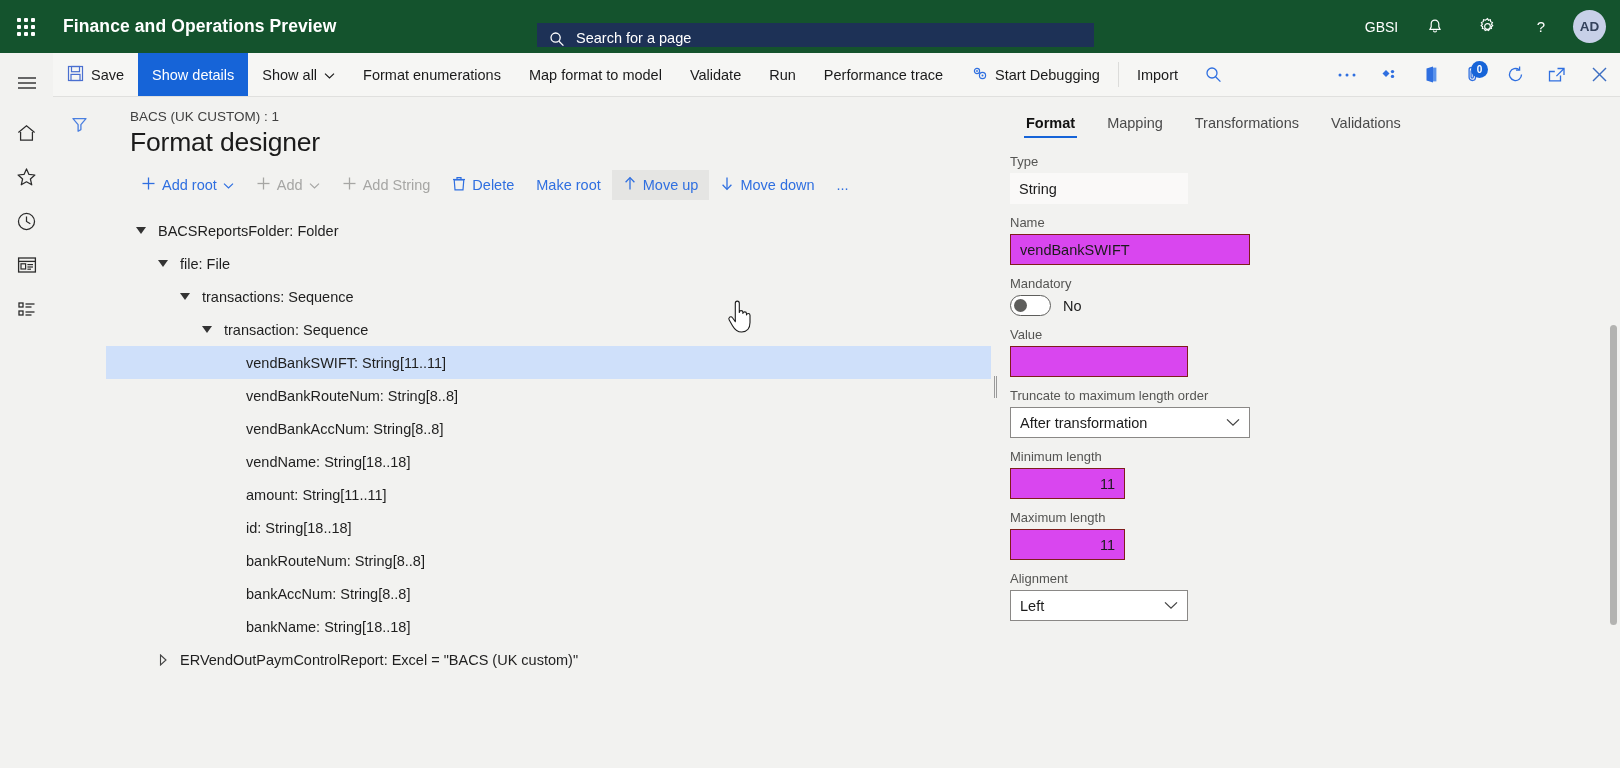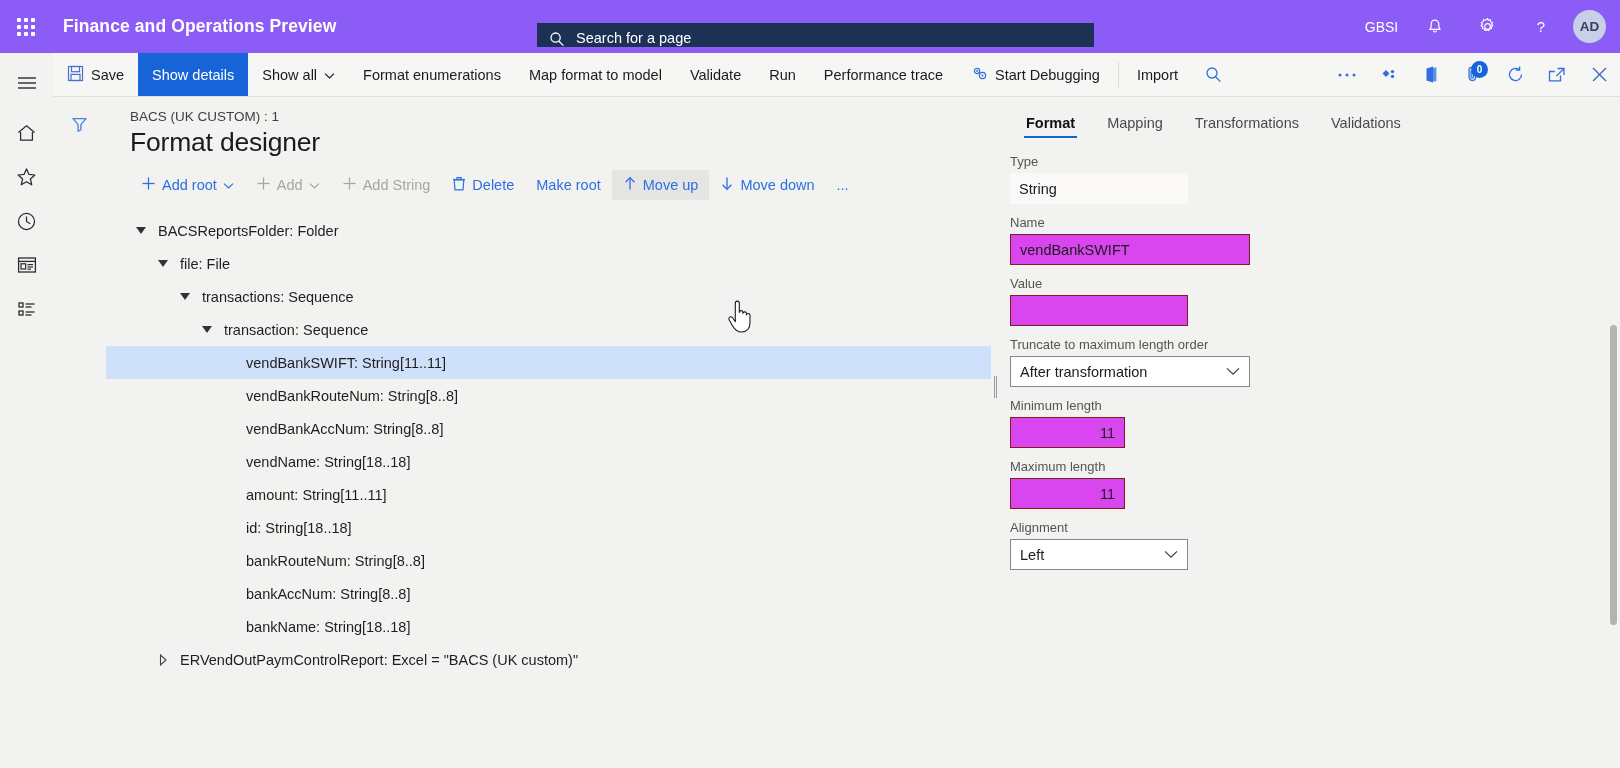--- a/index.html
+++ b/index.html
@@ -6,21 +6,21 @@
   html, body {
     margin: 0; padding: 0;
     width: 1620px; height: 768px;
     overflow: hidden;
     font-family: "Liberation Sans", sans-serif;
     background: #f2f2f0;
   }
   
   .topnav {
     height: 53px;
-    background: #8b5cf6;
+    background: #14532d;
     display: flex;
     align-items: center;
     color: #ffffff;
     position: relative;
   }
   .waffle {
     width: 52px; height: 53px;
     display: flex; align-items: center; justify-content: center;
     cursor: pointer;
   }
@@ -723,20 +723,29 @@
           <div class="field">
             <div class="flabel">Type</div>
             <input class="finput readonly" readonly="" value="String" style="">
           </div>
 
           <div class="field">
             <div class="flabel">Name</div>
             <input class="finput wide" value="vendBankSWIFT" style="">
           </div>
 
+          <div class="field">
+            <div class="flabel">Mandatory</div>
+            <div class="toggle-row">
+              <div class="toggle">
+                  <div class="knob"></div>
+                </div>
+              <div class="toggle-text">No</div>
+            </div>
+          </div>
 
           <div class="field">
             <div class="flabel">Value</div>
             <input class="finput narrow" style="width: 178px;" value="">
           </div>
 
           <div class="field">
             <div class="flabel">Truncate to maximum length order</div>
             <div class="fselect">
               <span>After transformation</span>

